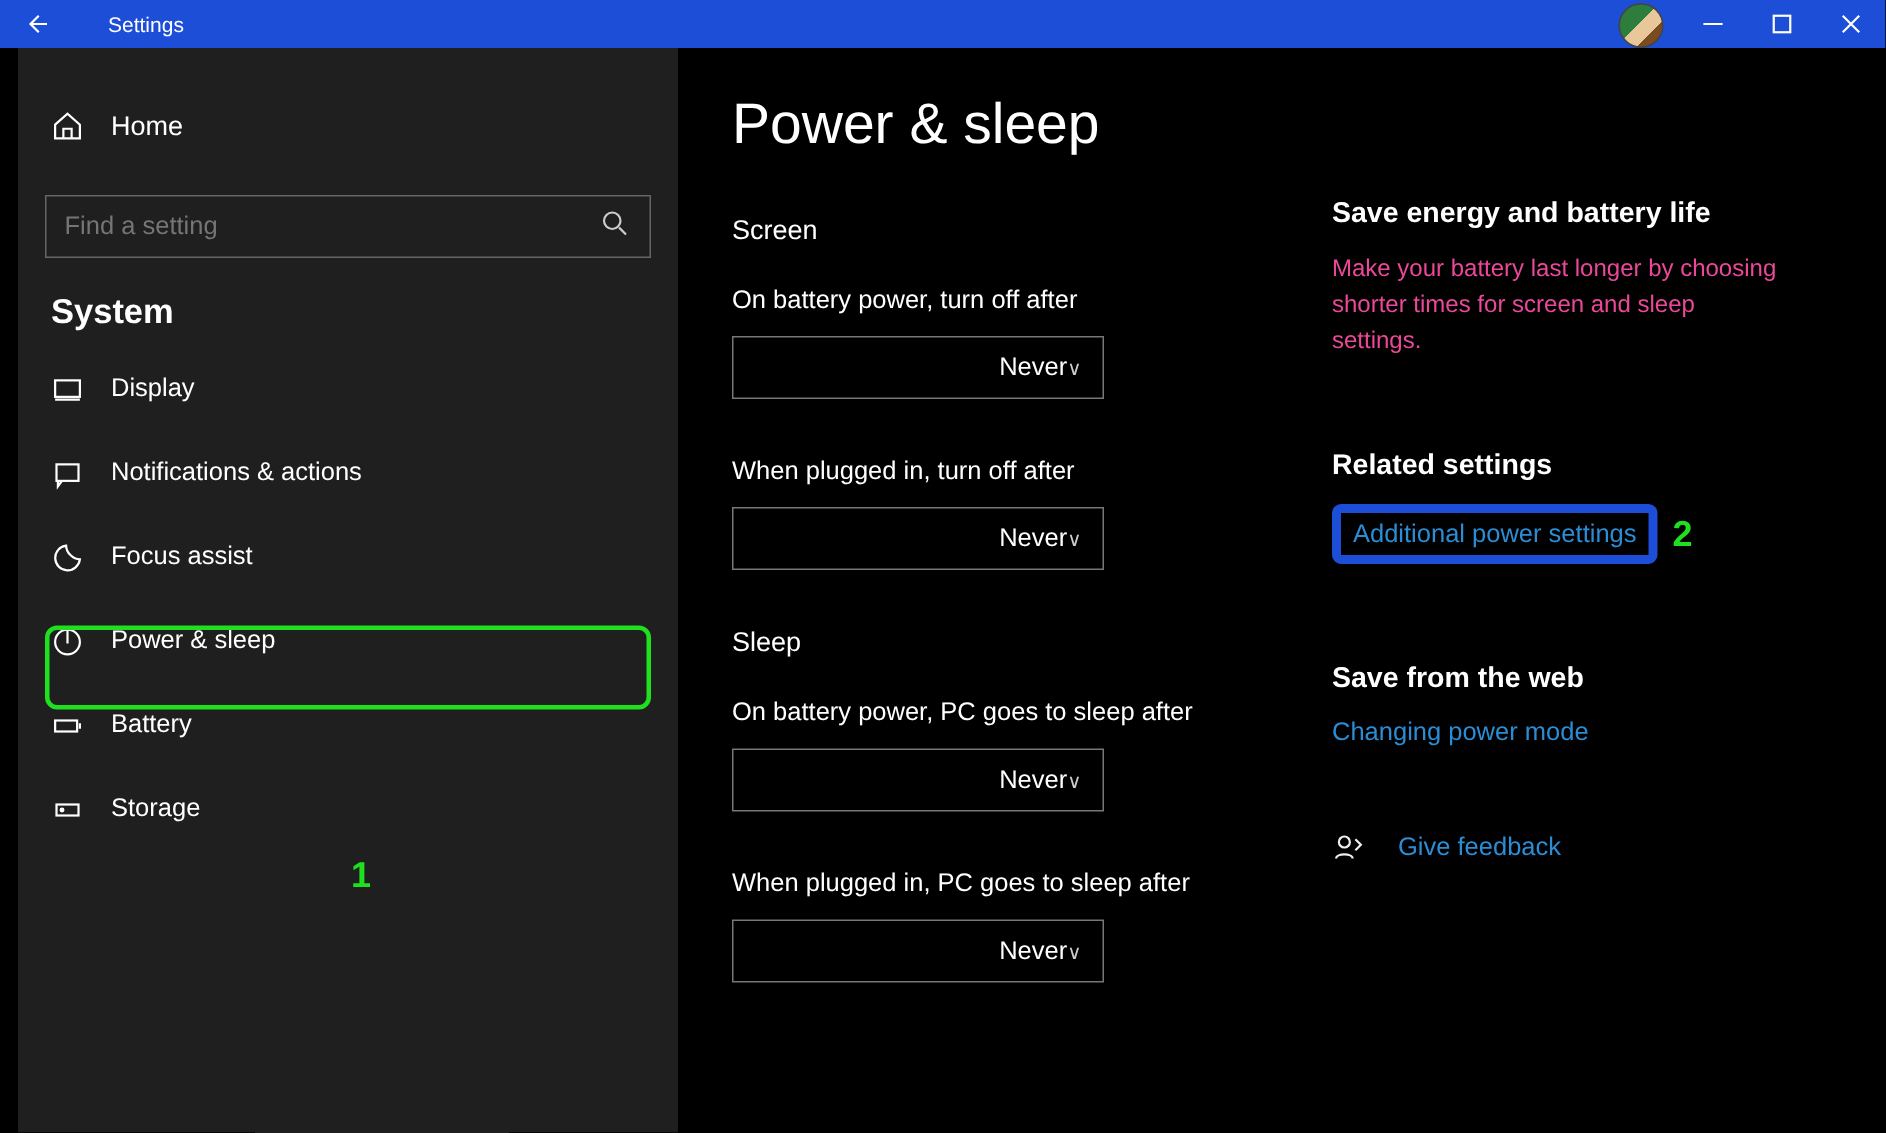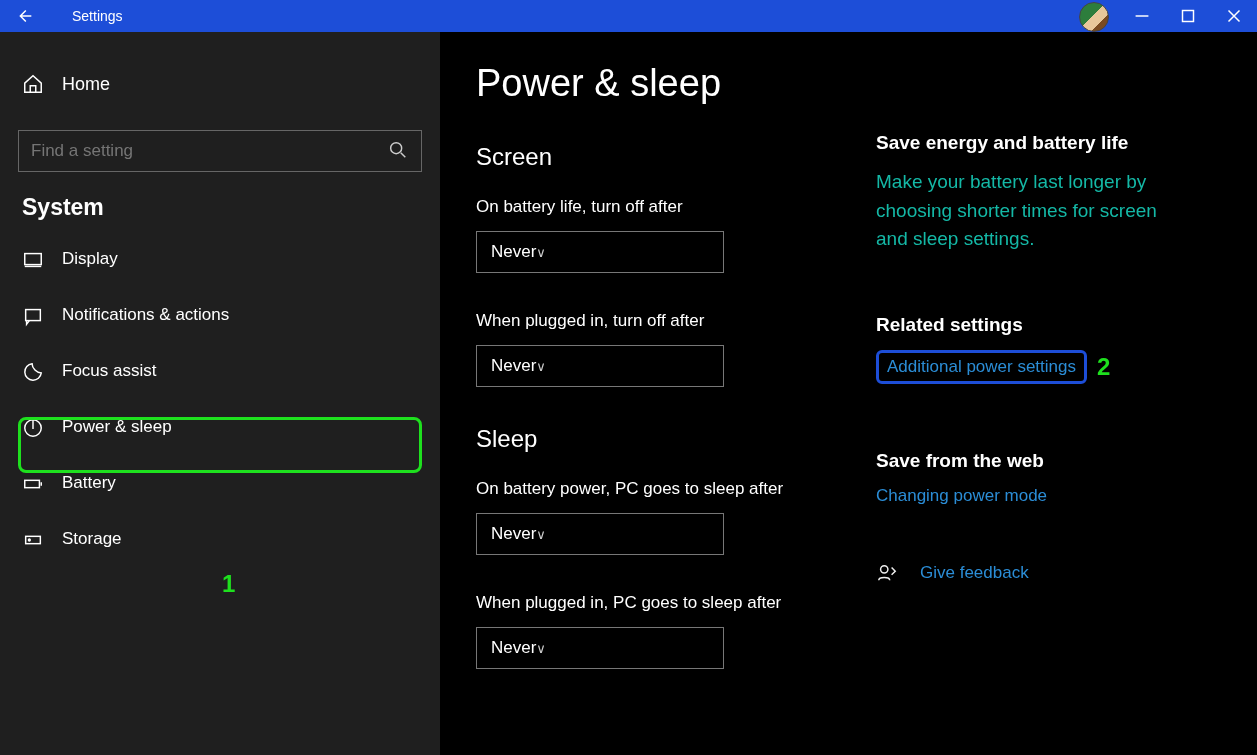--- a/index.html
+++ b/index.html
@@ -10,48 +10,48 @@
   .titlebar { height: 32px; display: flex; align-items: center; background: #1d4ed8; position: relative; }
   .titlebar .back { width: 48px; height: 32px; display: flex; align-items: center; justify-content: center; color: #fff; font-size: 15px; }
   .titlebar .title { font-size: 14px; margin-left: 24px; }
   .titlebar .avatar { position: absolute; right: 148px; top: 2px; width: 30px; height: 30px; border-radius: 50%; background: linear-gradient(135deg,#2d7d3c 0 45%,#e8c79a 45% 70%,#7a4a20 70%); border: 1px solid #444; }
   .winbtns { position: absolute; right: 0; top: 0; display: flex; }
   .winbtns div { width: 46px; height: 32px; display: flex; align-items: center; justify-content: center; color: #fff; font-size: 12px; }
 
   .body { flex: 1; display: flex; }
 
   
-  .sidebar { width: 440px; background: #1f1f1f; padding: 28px 18px 0 18px; display: flex; flex-direction: column; }
+  .sidebar { width: 440px; background: #1f1f1f; padding: 28px 18px 0 18px; display: flex; flex-direction: column; margin-left: 12px; }
   .home { display: flex; align-items: center; gap: 18px; height: 48px; padding-left: 4px; margin-bottom: 22px; }
   .home .icon, .navitem .icon { width: 22px; height: 22px; display: flex; align-items: center; justify-content: center; color: #fff; }
   .home .lbl { font-size: 18px; }
   .searchbox { border: 1px solid #666; height: 42px; display: flex; align-items: center; padding: 0 12px; margin-bottom: 22px; }
   .searchbox input { flex: 1; background: transparent; border: none; outline: none; color: #bef264; font-size: 17px; }
   .searchbox .sicon { color: #ccc; font-size: 15px; }
   .sectionhdr { font-size: 23px; font-weight: 600; margin-bottom: 28px; padding-left: 4px; }
   .navitem { display: flex; gap: 18px; height: 56px; padding-left: 4px; font-size: 17px; border-radius: 2px; }
   .navitem.highlight { outline: 3px solid #1ee01e; outline-offset: -3px; border-radius: 8px; }
   .marker1 { position: absolute; color: #1ee01e; font-size: 24px; font-weight: bold; }
 
   
   .main { flex: 1; background: #000; display: flex; padding: 30px 0 0 36px; }
   .content { width: 400px; }
   .pagetitle { font-size: 38px; font-weight: 400; margin-bottom: 38px; }
-  .group h2 { font-size: 24px; font-weight: 400; margin-bottom: 26px; }
+  .group h2 { font-size: 18px; font-weight: 400; margin-bottom: 26px; }
   .fieldlbl { font-size: 17px; margin-bottom: 14px; }
-  .dropdown { width: 248px; height: 42px; border: 1px solid #777; background: #000; display: flex; align-items: center; justify-content: flex-start; padding: 0 14px; font-size: 17px; margin-bottom: 38px; }
+  .dropdown { width: 248px; height: 42px; border: 1px solid #777; background: #000; display: flex; align-items: center; justify-content: flex-end; padding: 0 14px; font-size: 17px; margin-bottom: 38px; }
   .dropdown .chev { font-size: 13px; color: #ccc; }
   .group { margin-bottom: 30px; }
 
   
   .rightcol { flex: 1; padding: 70px 40px 0 0; }
   .rtitle { font-size: 19px; font-weight: 600; margin-bottom: 14px; }
-  .rtext { font-size: 19px; color: #14b8a6; line-height: 1.5; margin-bottom: 60px; max-width: 300px; }
+  .rtext { font-size: 16px; color: #ec4899; line-height: 1.5; margin-bottom: 60px; max-width: 300px; }
   .link { color: #2b8dd6; font-size: 17px; display: block; margin-bottom: 14px; }
-  .linkbox { border: 3px solid #1d4ed8; border-radius: 6px; padding: 4px 8px; display: inline-block; margin-bottom: 10px; }
+  .linkbox { border: 6px solid #1d4ed8; border-radius: 6px; padding: 4px 8px; display: inline-block; margin-bottom: 10px; }
   .marker2 { color: #1ee01e; font-size: 24px; font-weight: bold; margin-left: 10px; vertical-align: middle; }
   .helprow { display: flex; align-items: center; gap: 22px; margin-bottom: 16px; }
   .helprow .hicon { width: 22px; height: 22px; color: #eee; display:flex; align-items:center; justify-content:center; }
   .rsection { margin-bottom: 56px; }
 
   svg { width: 22px; height: 22px; stroke: currentColor; fill: none; stroke-width: 1.6; }
 </style>
 </head>
 <body>
 
@@ -157,21 +157,21 @@
       <span>Storage</span>
     </div>
   </div>
 
   <div class="main">
     <div class="content">
       <div class="pagetitle">Power &amp; sleep</div>
 
       <div class="group">
         <h2>Screen</h2>
-        <div class="fieldlbl">On battery life, turn off after</div>
+        <div class="fieldlbl">On battery power, turn off after</div>
         <div class="dropdown">
           <span>Never</span>
           <span class="chev">∨</span>
         </div>
         <div class="fieldlbl">When plugged in, turn off after</div>
         <div class="dropdown">
           <span>Never</span>
           <span class="chev">∨</span>
         </div>
       </div>

